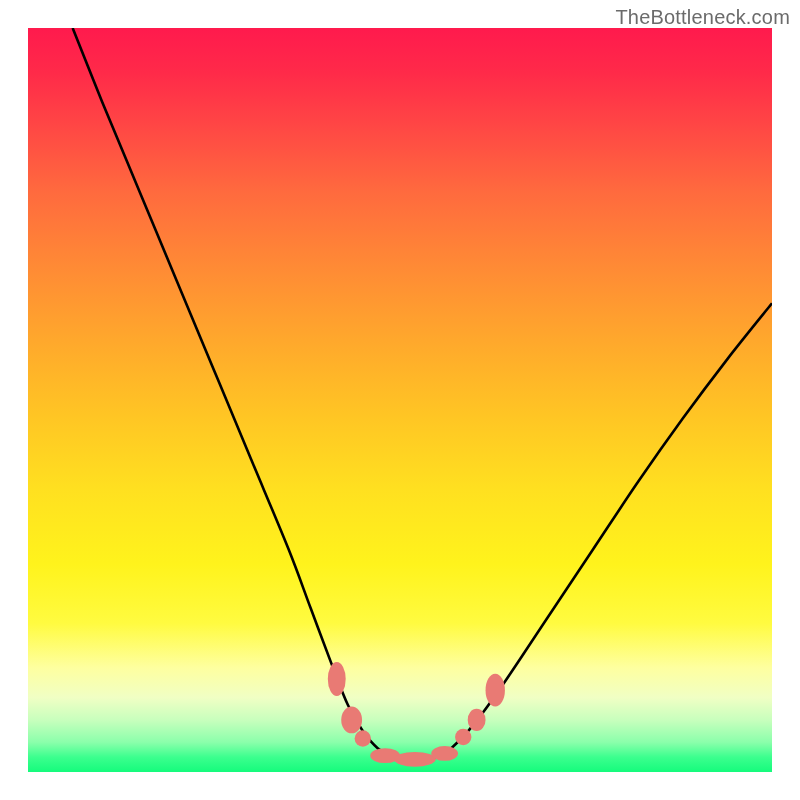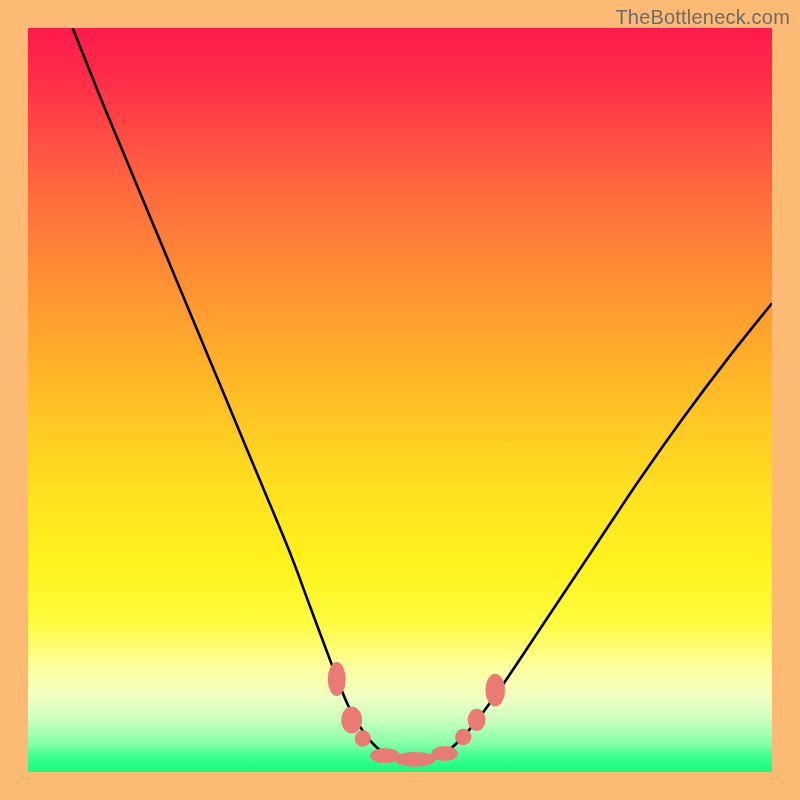--- a/index.html
+++ b/index.html
@@ -8,21 +8,21 @@
     width: 800px;
     height: 800px;
     overflow: hidden;
     background: #000;
     font-family: Arial, Helvetica, sans-serif;
   }
   .frame {
     position: absolute;
     left: 0; top: 0;
     width: 800px; height: 800px;
-    background: #fdba74;
+    background: #ffffff;
   }
   .plot {
     position: absolute;
     left: 28px;
     top: 28px;
     width: 744px;
     height: 744px;
     background: linear-gradient(to bottom,
       #ff1a4d 0%,
       #ff2a49 6%,

